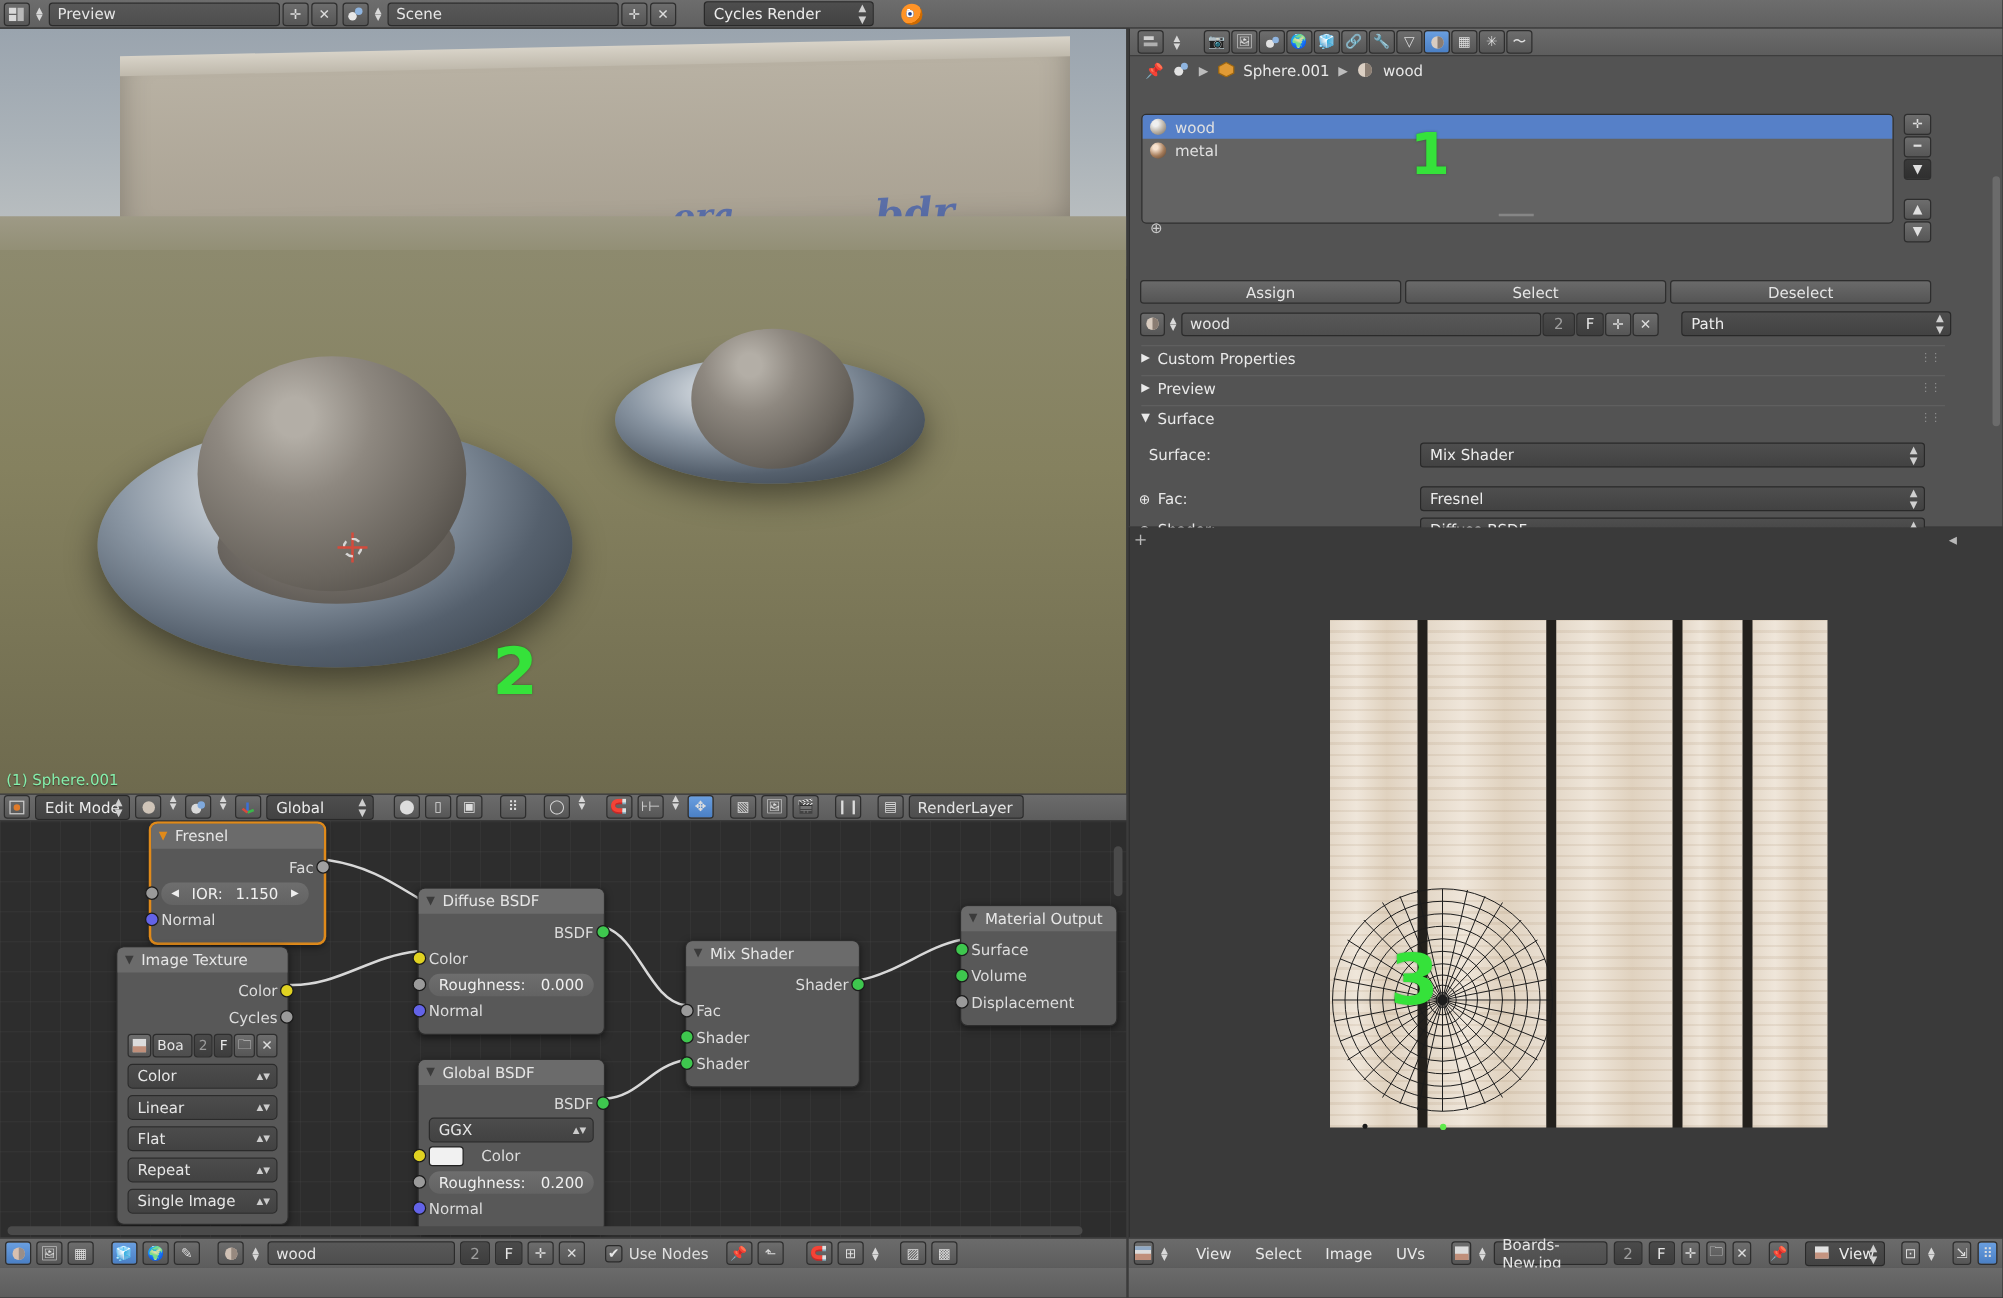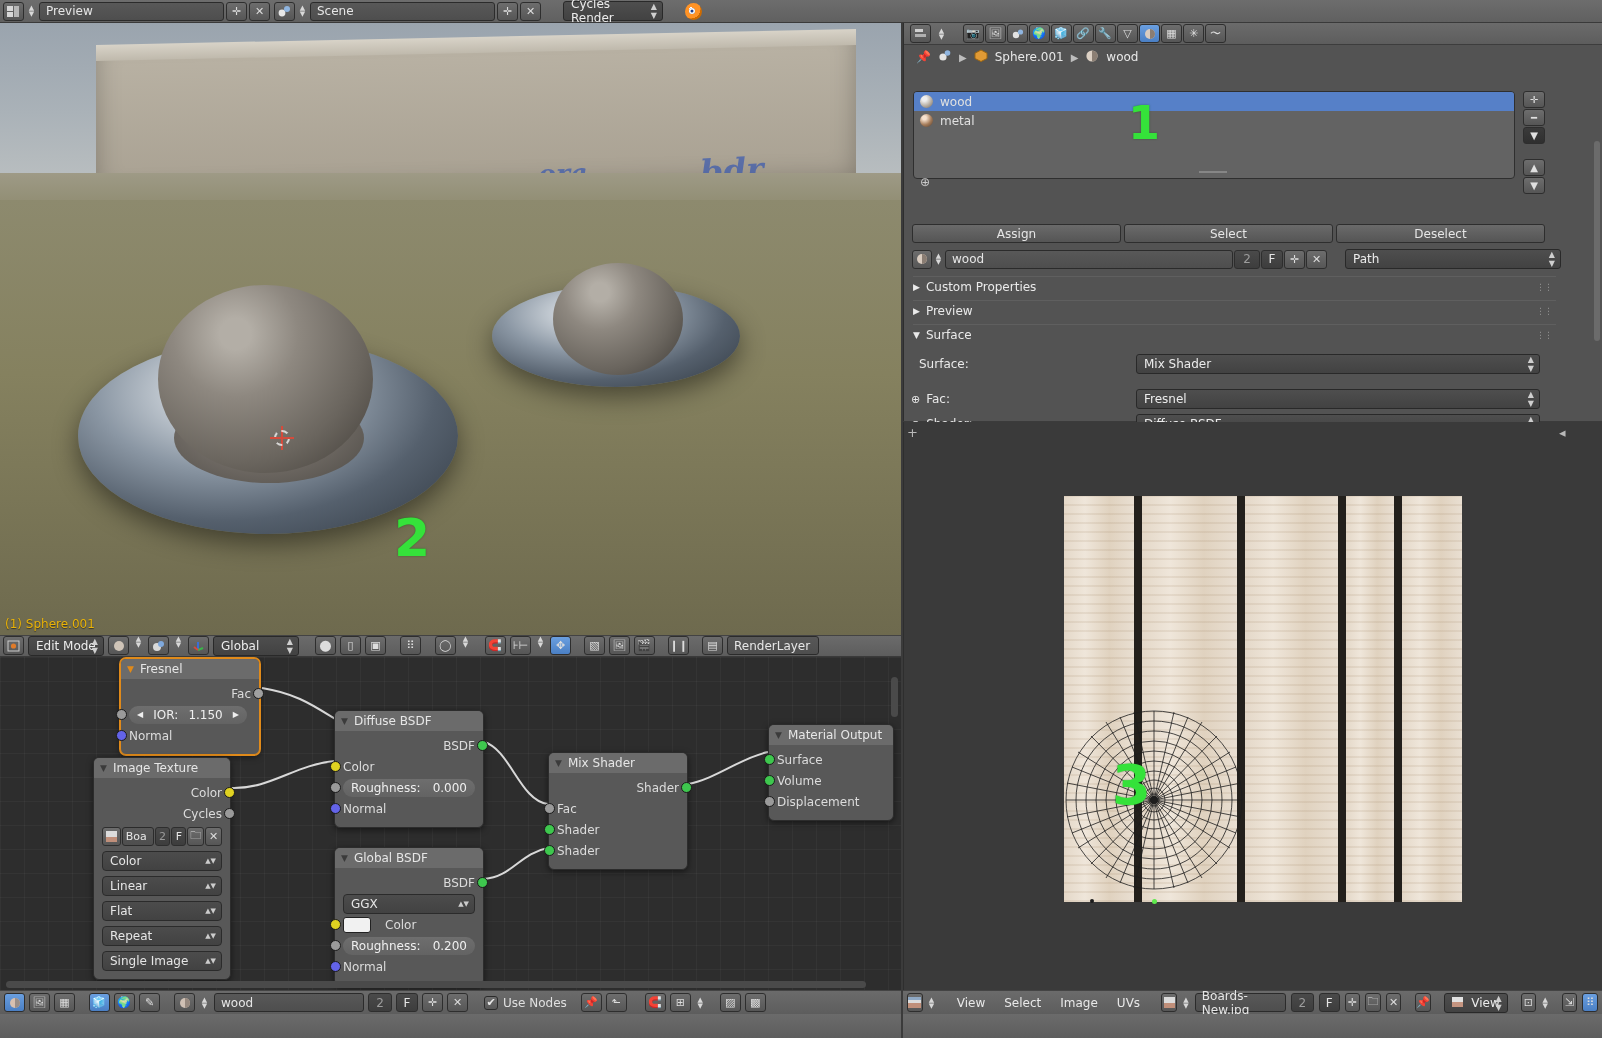--- a/index.html
+++ b/index.html
@@ -62,21 +62,21 @@
       box-shadow:0 10px 26px rgba(0,0,0,.45); }
   .torushole { position:absolute; border-radius:50%;
       background:radial-gradient(ellipse at 45% 25%, #76706a 0 45%, #4d4a45 100%); }
   .sphere { position:absolute; border-radius:50%;
       background:radial-gradient(circle at 36% 26%, #b3aea6 0 8%, #8e8880 32%, #6a655e 66%, #3e3a35 100%); }
   #crosshair { position:absolute; left:270px; top:403px; width:24px; height:24px; }
   #crosshair:before,#crosshair:after{content:'';position:absolute;background:#d44b3c;}
   #crosshair:before{left:11px;top:0;width:2px;height:24px;}
   #crosshair:after{top:11px;left:0;height:2px;width:24px;}
   #crosshair span{position:absolute;left:4px;top:4px;width:16px;height:16px;border:2px dashed #e8e8e8;border-radius:50%;opacity:.85;}
-  #objlabel { position:absolute; left:5px; bottom:4px; color:#eab308; font-size:12px;
+  #objlabel { position:absolute; left:5px; bottom:4px; color:#86efac; font-size:12px;
       text-shadow:0 1px 1px rgba(0,0,0,.5); }
 
   
   #vpheader { position:absolute; left:0; top:635px; width:901px; height:22px;
       background:linear-gradient(#6b6b6b,#5d5d5d); border-top:1px solid #434343;
       border-bottom:1px solid #3a3a3a; display:flex; align-items:flex-start; gap:4px; padding:0 3px; }
 
   
   #nodeeditor { position:absolute; left:0; top:657px; width:901px; height:333px;
       background:#2d2d2d; overflow:hidden;
@@ -199,21 +199,21 @@
       </div>
       <div class="spin">
           <span>▲</span>
           <span>▼</span>
         </div>
       <div class="field wname">Scene</div>
       <div class="icobtn">✛</div>
       <div class="icobtn">✕</div>
     </div>
     <div style="width:14px"></div>
-    <div class="dropdown" style="width:100px">
+    <div class="dropdown" style="width:136px">
       <span>Cycles Render</span>
       <span class="caret">▲<br>▼</span>
     </div>
     <div style="width:14px"></div>
     <div class="blendlogo"></div>
   </div>
 
   <div id="viewport">
     <div id="vpSky"></div>
     <div id="vpWall"></div>

